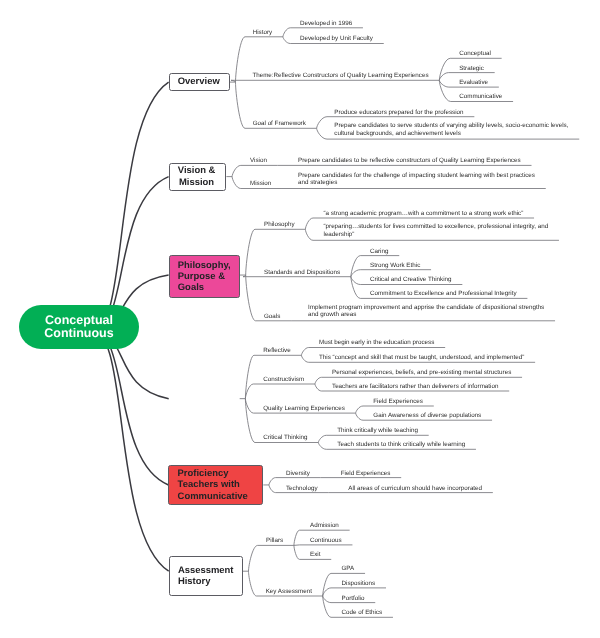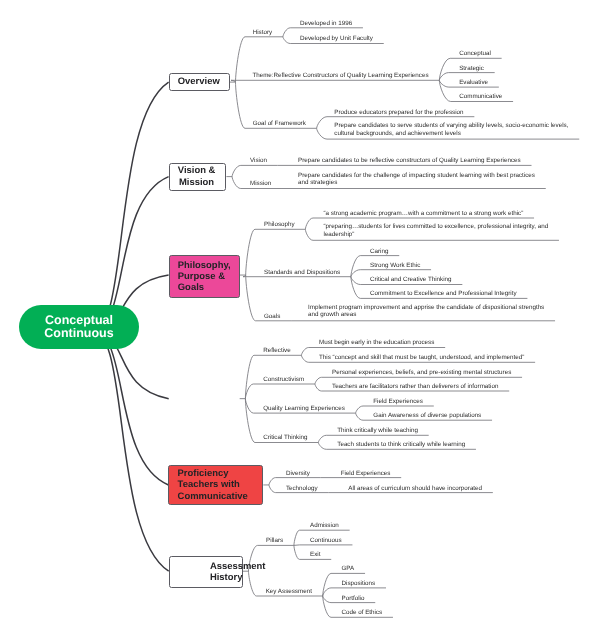--- a/index.html
+++ b/index.html
@@ -201,21 +201,21 @@
       <div style="padding-left: 8.2px;">
         <div>Proficiency</div>
         <div>Teachers with</div>
         <div>Communicative</div>
       </div>
     </div>
     <div class="sub-label" style="left: 285.9px; top: 469.5px;">Diversity</div>
     <div class="sub-label" style="left: 340.7px; top: 469.5px;">Field Experiences</div>
     <div class="sub-label" style="left: 285.9px; top: 484.5px;">Technology</div>
     <div class="sub-label" style="left: 348.3px; top: 484.5px;">All areas of curriculum should have incorporated</div>
-    <div class="topic-box" style="left: 168.7px; top: 556.3px; width: 74.1px; height: 32px; border-color: rgb(91, 91, 98); background: rgb(255, 255, 255); padding-left: 32px;">
+    <div class="topic-box" style="left: 168.7px; top: 556.3px; width: 74.1px; height: 40px; border-color: rgb(91, 91, 98); background: rgb(255, 255, 255);">
       <div style="padding-left: 8.2px;">
         <div>Assessment</div>
         <div>History</div>
       </div>
     </div>
     <div class="sub-label" style="left: 266.1px; top: 537.3px;">Pillars</div>
     <div class="sub-label" style="left: 310px; top: 522.1px;">Admission</div>
     <div class="sub-label" style="left: 310px; top: 536.8px;">Continuous</div>
     <div class="sub-label" style="left: 310px; top: 551.3px;">Exit</div>
     <div class="sub-label" style="left: 265.7px; top: 587.9px;">Key Assessment</div>

